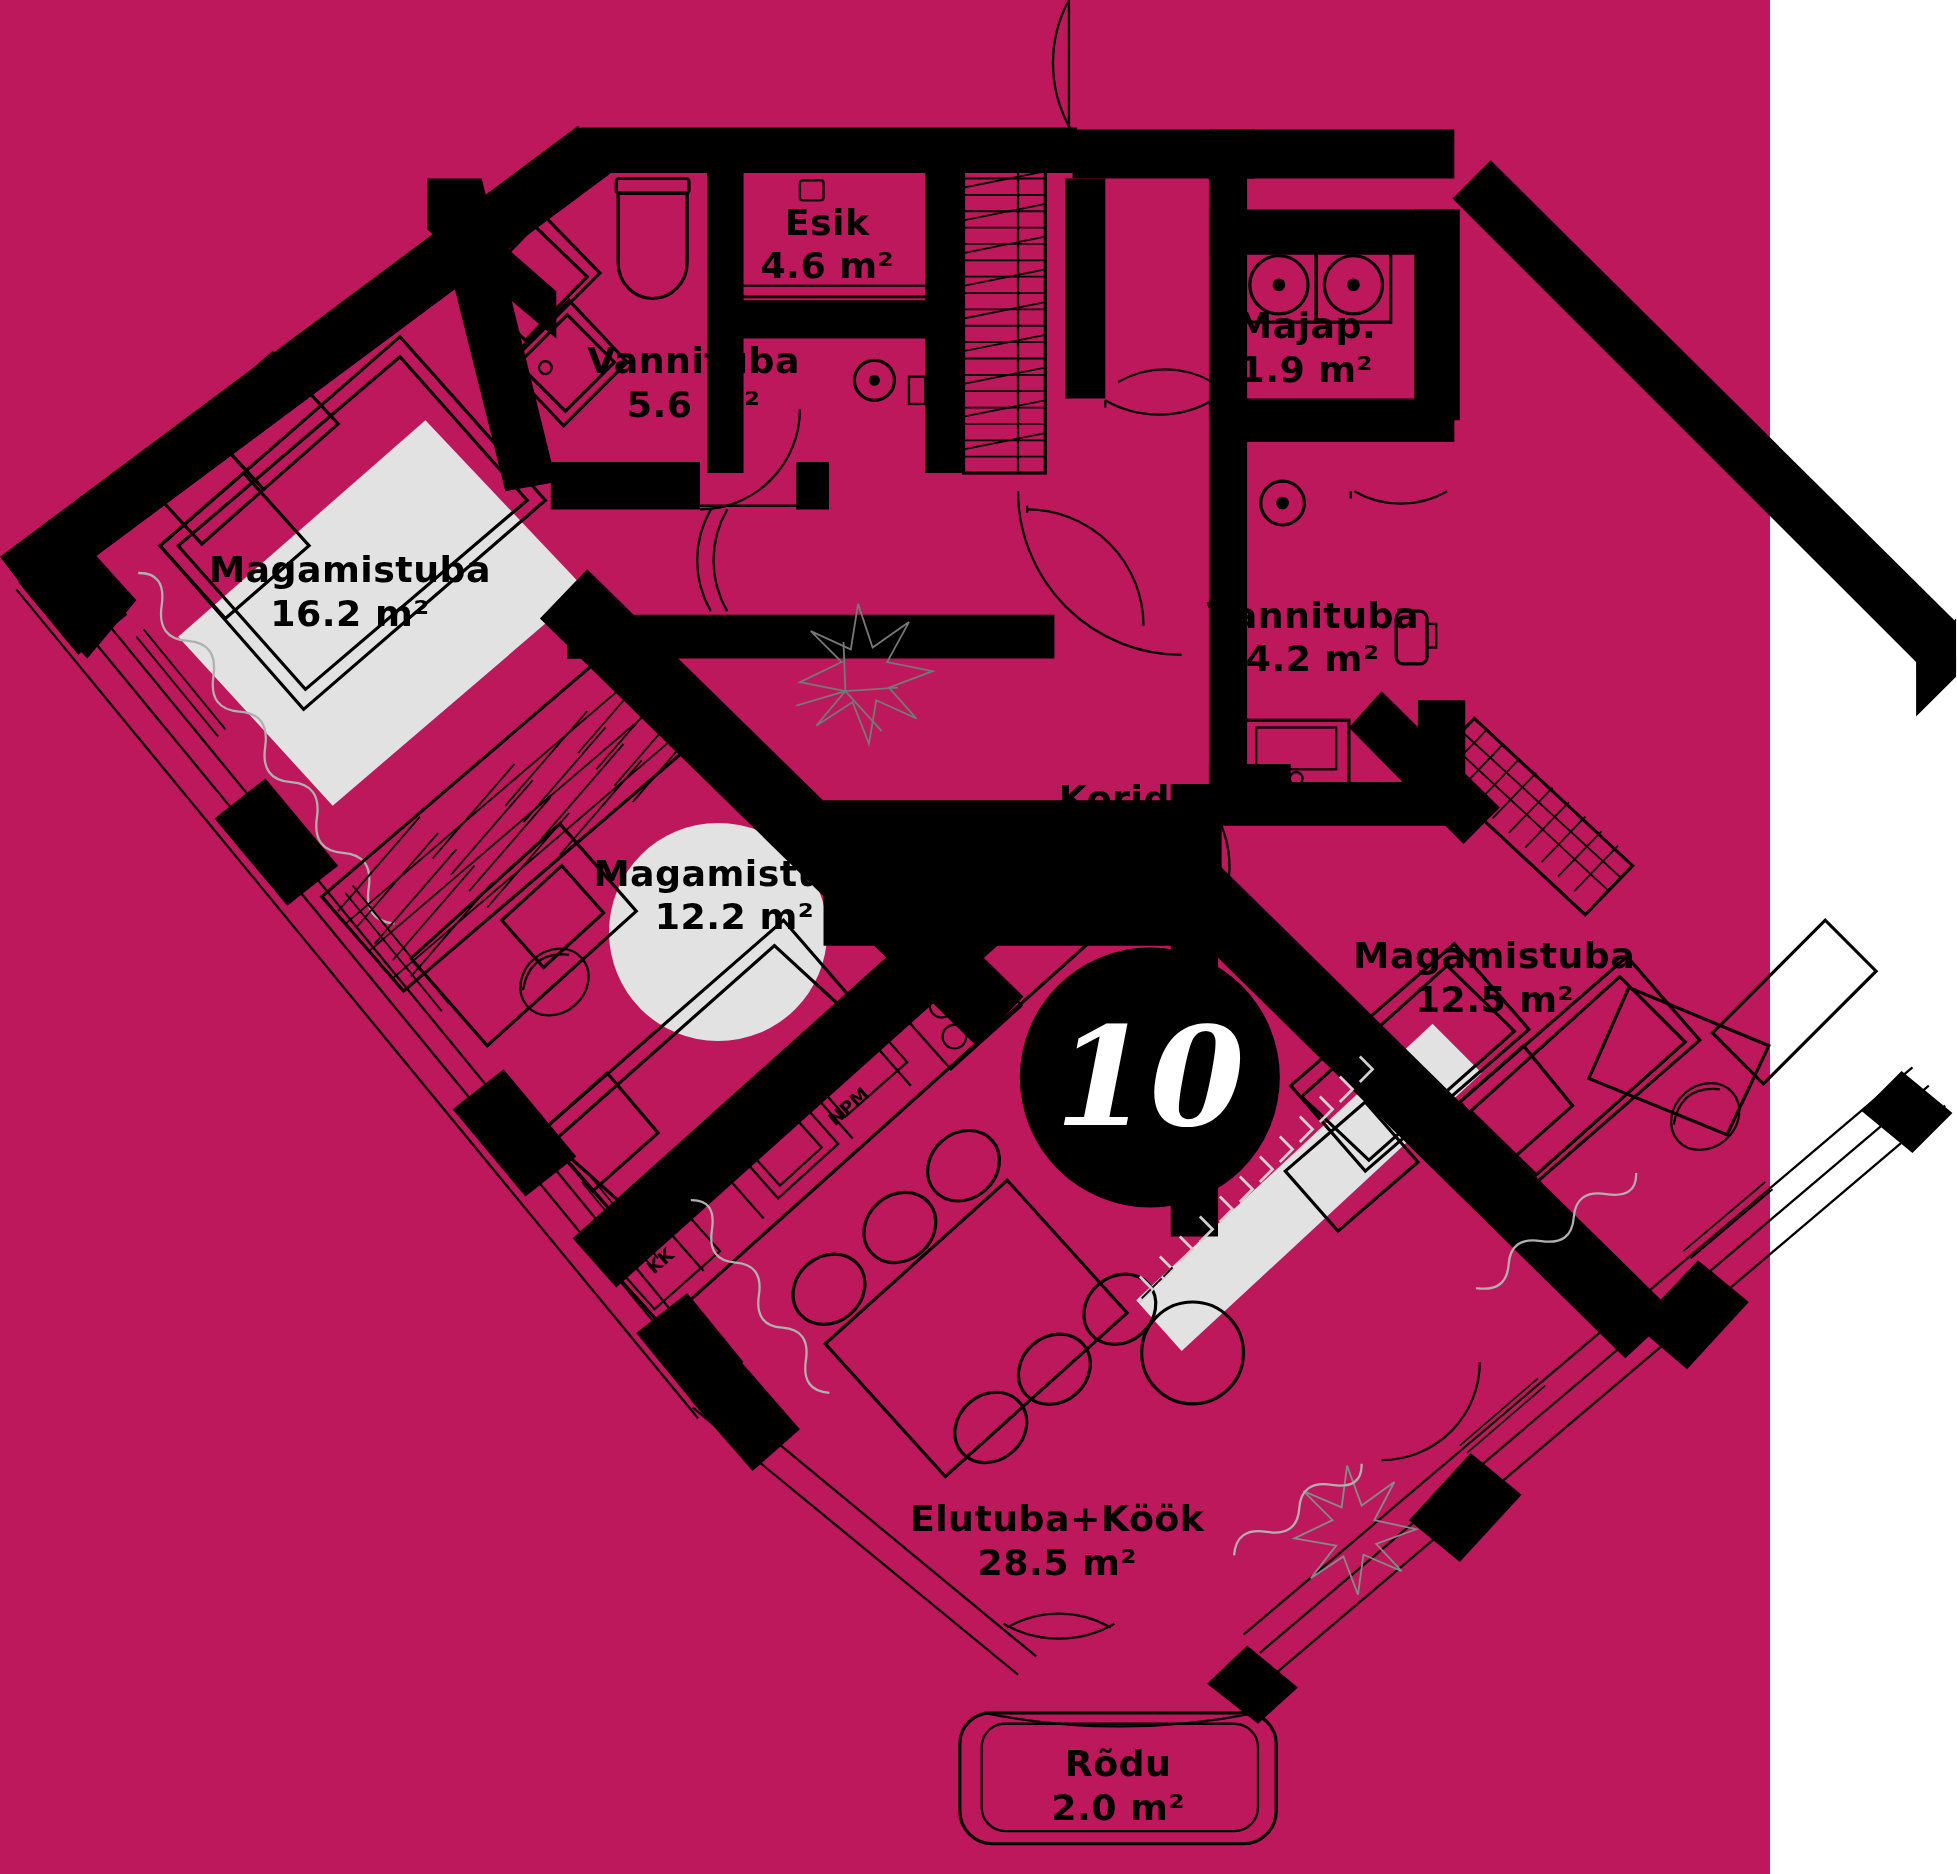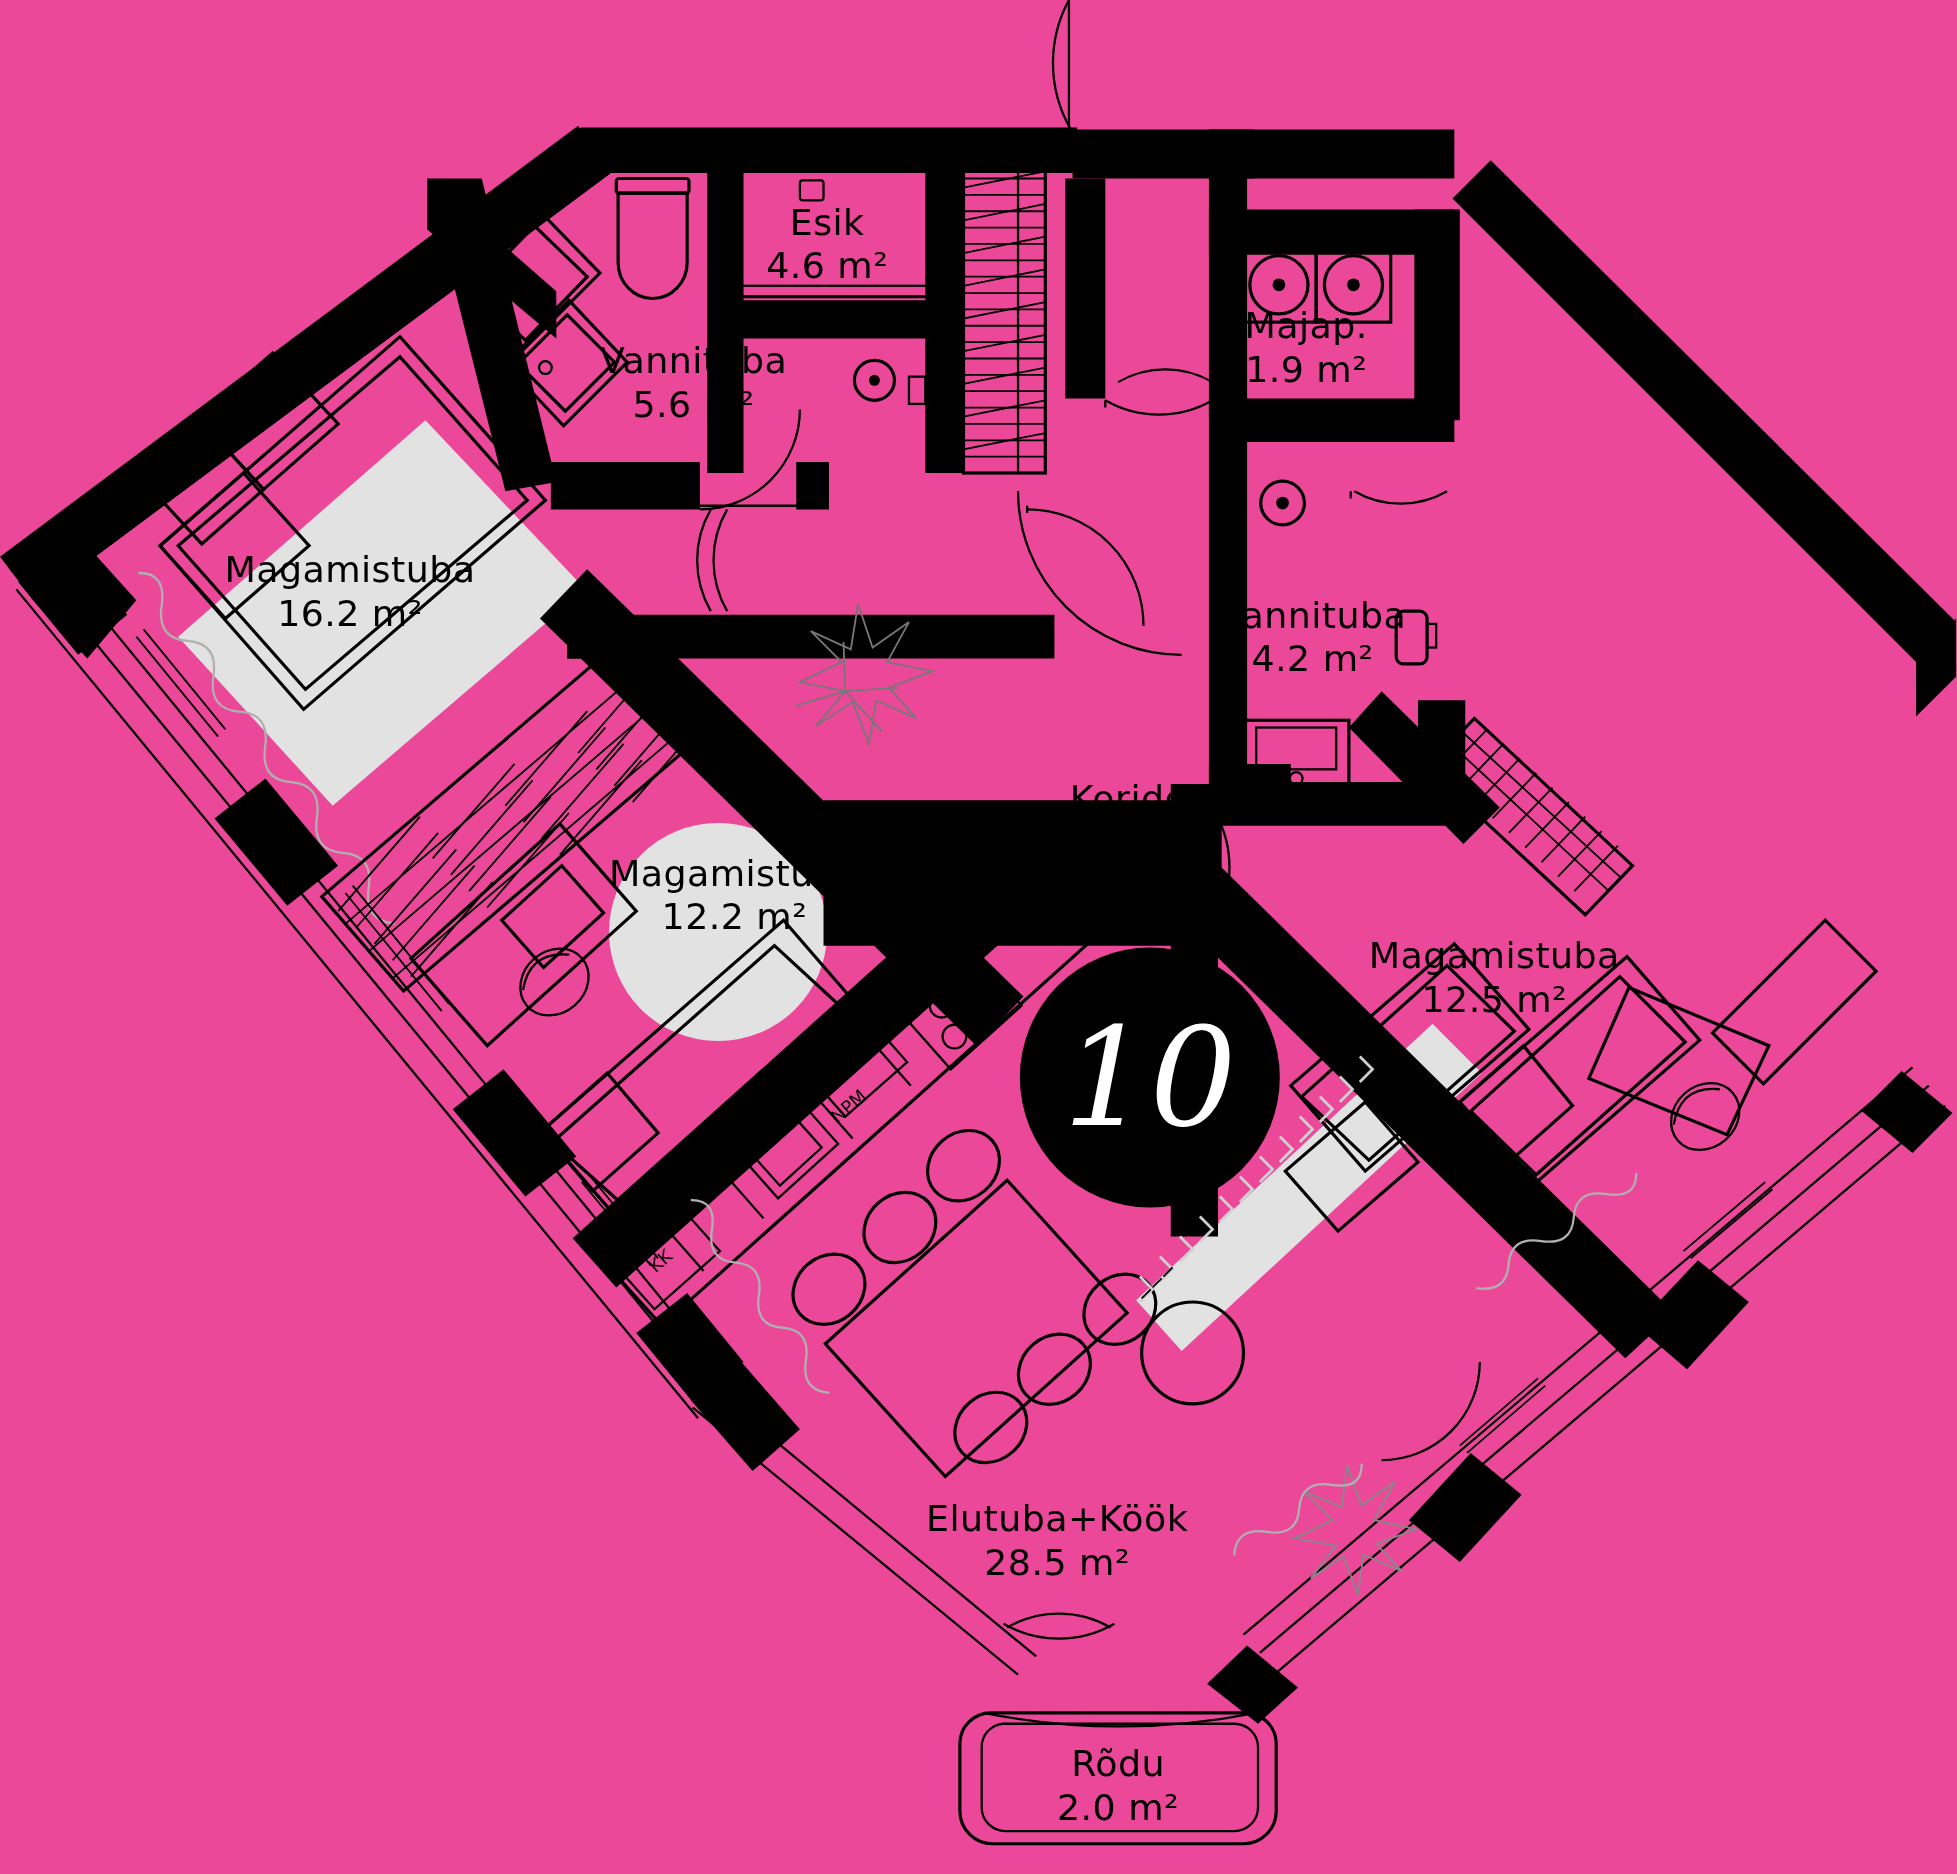--- a/index.html
+++ b/index.html
@@ -1,18 +1,18 @@
 <!DOCTYPE html>
 <html style="font-size:14.5px"><head>
 <meta charset="utf-8">
 <style>
   html,body{margin:0;padding:0;background:#ffffff;}
   body{width:1957px;height:1875px;overflow:hidden;
        font-family:"DejaVu Sans","Liberation Sans",sans-serif;}
-  #plan{position:relative;width:1957px;height:1875px;background:#ec4899;}
+  #plan{position:relative;width:1770px;height:1875px;background:#be185d;font-weight:bold;}
   svg{display:block;}
   .rlabel{font-family:"DejaVu Sans","Liberation Sans",sans-serif;
           font-size:40px;fill:#000;text-anchor:middle;letter-spacing:0.5px;}
   .rarea{font-family:"DejaVu Sans","Liberation Sans",sans-serif;
          font-size:40px;fill:#000;text-anchor:middle;letter-spacing:0.5px;}
   .applabel{font-family:"DejaVu Sans","Liberation Sans",sans-serif;
             font-size:20px;fill:#000;text-anchor:middle;}
   .badgenum{font-family:"DejaVu Serif","Liberation Serif",serif;
             font-style:italic;font-size:150px;fill:#ffffff;text-anchor:middle;}
   .w{fill:#000;stroke:none;}

